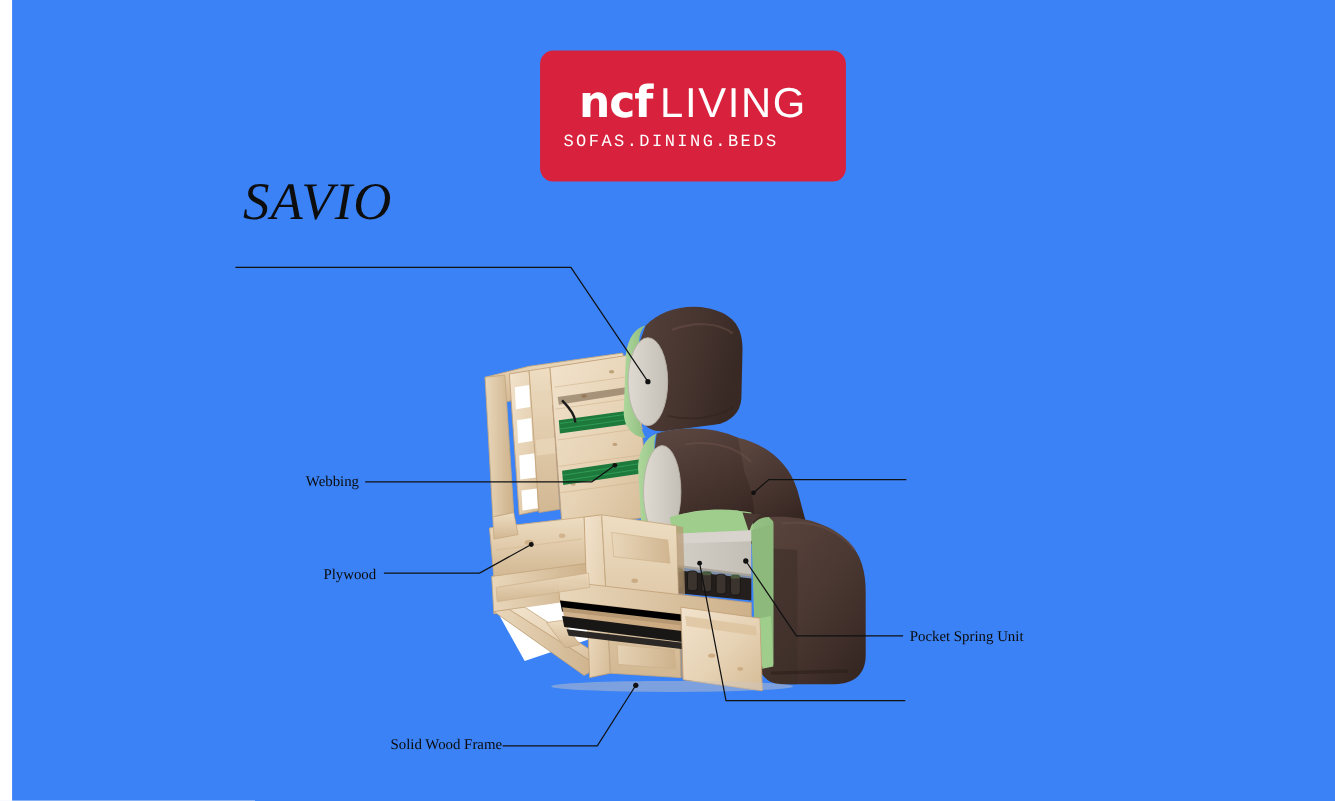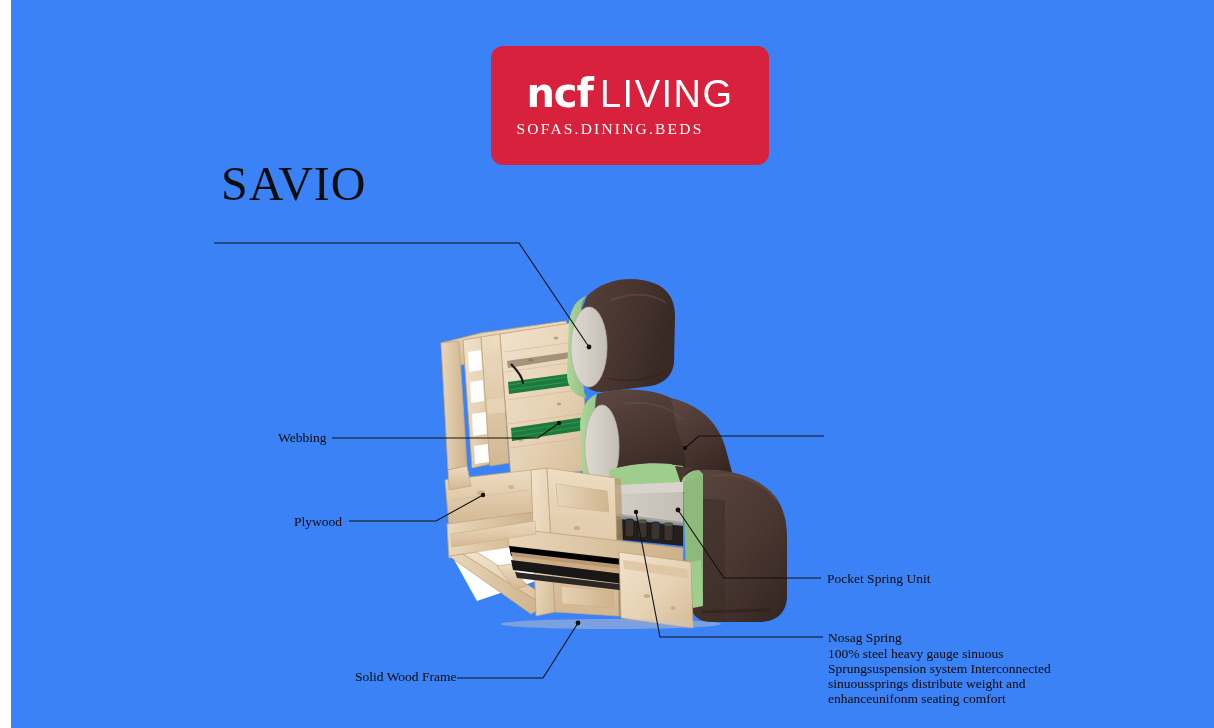--- a/index.html
+++ b/index.html
@@ -22,29 +22,29 @@
   .logo-ncf{
     font-family:"DejaVu Sans", sans-serif;font-weight:bold;font-size:40px;
     letter-spacing:-1px;font-style:normal;
   }
   .logo-living{
     font-family:"Liberation Sans", sans-serif;font-weight:normal;font-size:38px;
     letter-spacing:1.5px;margin-left:7px;
   }
   .logo-line2{
     position:absolute;left:0;top:74px;width:238px;text-align:center;
-    color:#fff;font-family:Liberation Serif, serif;font-size:15.5px;
+    color:#fff;font-family:Liberation Mono, monospace;font-size:15.5px;
     letter-spacing:2.2px;white-space:nowrap;
   }
 
   
   .page-title{
     position:absolute;left:210px;top:156px;
     font-family:"Liberation Serif", serif;
-    font-size:48px;letter-spacing:1px;color:#0d0d0d;white-space:nowrap;
+    font-size:48px;letter-spacing:1px;color:#0d0d0d;white-space:nowrap;font-style:italic;
   }
 
   
   .anno{position:absolute;font-family:"Liberation Serif", serif;color:#0b0b0b;}
   .anno .hd{font-size:13.5px;line-height:15.5px;white-space:nowrap;}
   .anno .bd{font-size:13.5px;line-height:15px;white-space:nowrap;}
 
   #anno-loose-fibre{left:131px;top:236px;}
   #anno-webbing{left:267px;top:430px;}
   #anno-plywood{left:283px;top:514px;}
@@ -348,21 +348,14 @@
 
   <div class="anno" id="anno-solid-wood">
     <div class="hd">Solid Wood Frame</div>
   </div>
 
 
   <div class="anno" id="anno-pocket-spring">
     <div class="hd">Pocket Spring Unit</div>
   </div>
 
-  <div class="anno" id="anno-nosag">
-    <div class="hd">Nosag Spring</div>
-    <div class="bd">100% steel heavy gauge sinuous</div>
-    <div class="bd">Sprungsuspension system Interconnected</div>
-    <div class="bd">sinuoussprings distribute weight and</div>
-    <div class="bd">enhanceunifonm seating comfort</div>
-  </div>
 
 </div>
 
 </body></html>

